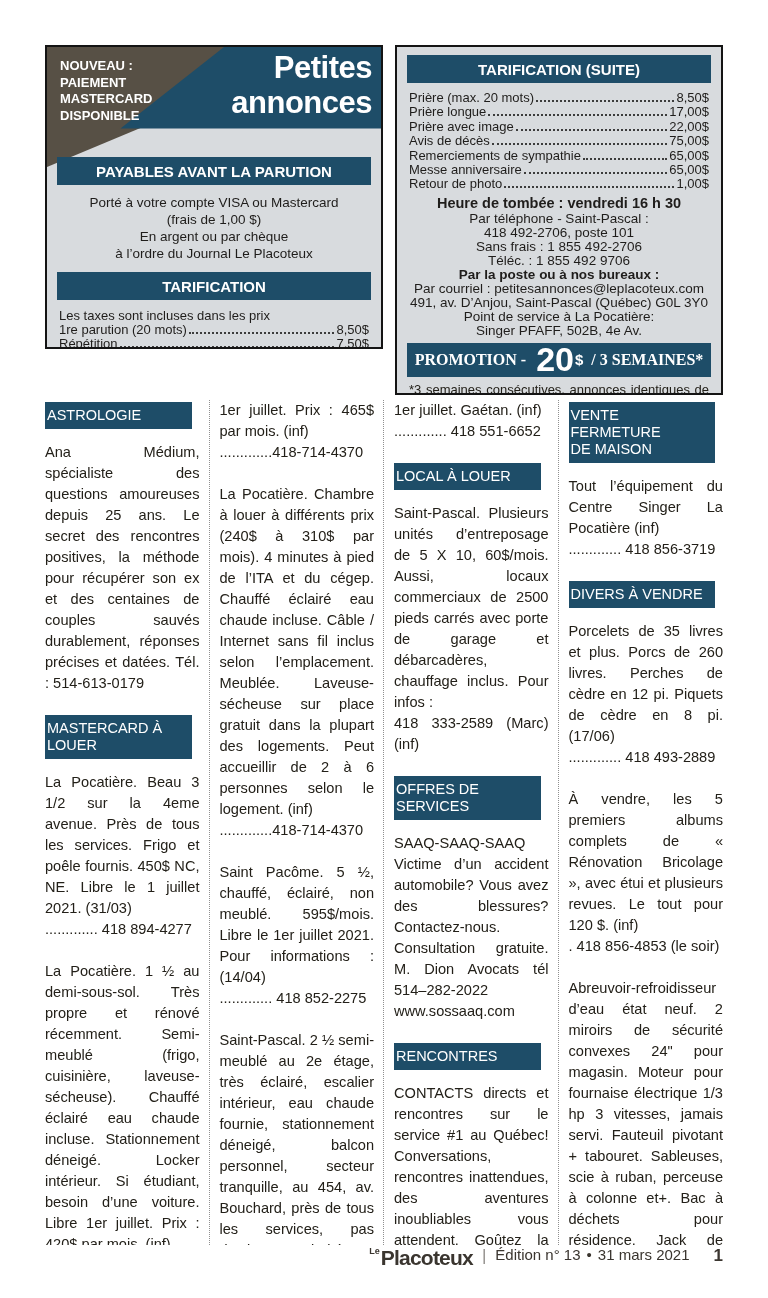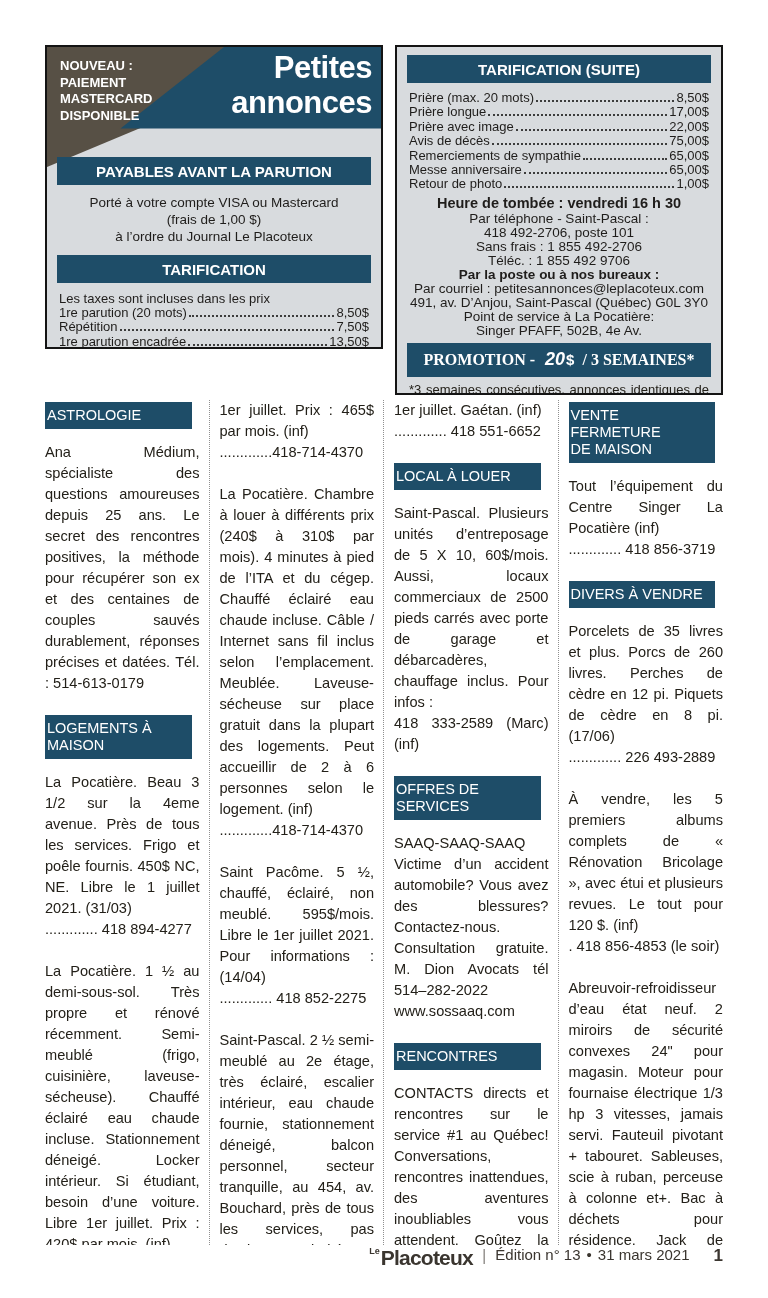--- a/index.html
+++ b/index.html
@@ -39,21 +39,21 @@
   .pl { white-space:nowrap; }
   .leader { flex:1; border-bottom:2px dotted #3c3c3c; margin:0 2px 3px; min-width:8px; }
   .pp { white-space:nowrap; }
 
   .contact { text-align:center; font-size:13.5px; line-height:14px; color:#1f1d1b; }
   .deadline { font-weight:bold; font-size:14.5px; line-height:18px; margin-top:2px; }
   .mail-heading { font-weight:bold; }
   .promo-bar { margin:5px 10px 4px; background:#1e4d68; color:#fff; display:flex;
     justify-content:center; align-items:center; height:34px; }
   .promo-label, .promo-suffix { font-weight:bold; font-size:16px;font-family:Liberation Serif, serif; }
-  .promo-amount { font-weight:bold; font-size:18px; margin:0 1px 0 10px;font-style:italic; }
+  .promo-amount { font-weight:bold; font-size:34px; margin:0 1px 0 10px; }
   .promo-cur { font-weight:bold; font-size:15px; vertical-align:8px; margin-right:8px; }
   .promo-note { font-size:13px; line-height:14.5px; padding:2px 12px; text-align:justify; }
 
   
   #ads { position:absolute; left:45px; top:400px; width:678px; height:845px; display:flex; }
   .col { flex:1; min-width:0; overflow:hidden; padding-right:9px;
     border-right:1px dotted #8f8f8f; }
   .col + .col { padding-left:10px; }
   .col:last-child { padding-right:0; border-right:none; }
   .ad-header { background:#1e4d68; color:#fff; font-weight:normal; font-size:14.5px;
@@ -83,20 +83,21 @@
 PAIEMENT
 MASTERCARD
 DISPONIBLE</div>
     <div class="banner-title">Petites
 annonces</div>
   </div>
   <div class="bar" id="payables-bar">PAYABLES AVANT LA PARUTION</div>
   <div class="center-lines">
     <div>Porté à votre compte VISA ou Mastercard</div>
     <div>(frais de 1,00 $)</div>
+    <div>En argent ou par chèque</div>
     <div>à l’ordre du Journal Le Placoteux</div>
   </div>
   <div class="bar" id="tarif-bar">TARIFICATION</div>
   <div class="price-list">
     <div class="price-note">Les taxes sont incluses dans les prix</div>
     <div class="price-row">
       <span class="pl">1re parution (20 mots)</span>
       <span class="leader"></span>
       <span class="pp">8,50$</span>
     </div>
@@ -178,21 +179,21 @@
     <span class="promo-cur">$</span>
     <span class="promo-suffix">/ 3 SEMAINES*</span>
   </div>
   <div class="promo-note">*3 semaines consécutives, annonces identiques de 20 mots et moins, taxes incluses.</div>
 </div>
 
 <div id="ads">
   <div class="col">
     <div class="ad-header">ASTROLOGIE</div>
     <div class="ad">Ana Médium, spécialiste des questions amoureuses depuis 25 ans. Le secret des rencontres positives, la méthode pour récupérer son ex et des centaines de couples sauvés durablement, réponses précises et datées. Tél. : 514-613-0179</div>
-    <div class="ad-header">LOGEMENTS À MAISON</div>
+    <div class="ad-header">MASTERCARD À LOUER</div>
     <div class="ad">La Pocatière. Beau 3 1/2 sur la 4eme avenue. Près de tous les services. Frigo et poêle fournis. 450$ NC, NE. Libre le 1 juillet 2021. (31/03)
 ............. 418 894-4277</div>
     <div class="ad">La Pocatière. 1 ½ au demi-sous-sol. Très propre et rénové récemment. Semi-meublé (frigo, cuisinière, laveuse-sécheuse). Chauffé éclairé eau chaude incluse. Stationnement déneigé. Locker intérieur. Si étudiant, besoin d’une voiture. Libre 1er juillet. Prix : 420$ par mois. (inf)
 ..............418-714-4370</div>
 
   </div>
   <div class="col">
     <div class="ad">1er juillet. Prix : 465$ par mois. (inf)
 .............418-714-4370</div>
     <div class="ad">La Pocatière. Chambre à louer à différents prix (240$ à 310$ par mois). 4 minutes à pied de l’ITA et du cégep. Chauffé éclairé eau chaude incluse. Câble / Internet sans fil inclus selon l’emplacement. Meublée. Laveuse-sécheuse sur place gratuit dans la plupart des logements. Peut accueillir de 2 à 6 personnes selon le logement. (inf)
@@ -214,21 +215,21 @@
     <div class="ad-header">RENCONTRES</div>
     <div class="ad">CONTACTS directs et rencontres sur le service #1 au Québec! Conversations, rencontres inattendues, des aventures inoubliables vous attendent. Goûtez la différence! Appelez le 438-899-7001 pour les écouter, leur parler, ou, depuis votre cellulaire faites le #(carré)6920. (des frais peuvent s’appliquer). L’aventure est au bout de la ligne. www.lesseductrices.ca</div>
   </div>
   <div class="col">
     <div class="ad-header">VENTE FERMETURE
 DE MAISON</div>
     <div class="ad">Tout l’équipement du Centre Singer La Pocatière (inf)
 ............. 418 856-3719</div>
     <div class="ad-header">DIVERS À VENDRE</div>
     <div class="ad">Porcelets de 35 livres et plus. Porcs de 260 livres. Perches de cèdre en 12 pi. Piquets de cèdre en 8 pi.  (17/06)
-............. 226 493-2889</div>
+............. 418 493-2889</div>
     <div class="ad">À vendre, les 5 premiers albums complets de « Rénovation Bricolage », avec étui et plusieurs revues. Le tout pour 120 $. (inf)
 . 418 856-4853 (le soir)</div>
     <div class="ad">Abreuvoir-refroidisseur d’eau état neuf. 2 miroirs de sécurité convexes 24" pour magasin. Moteur pour fournaise électrique 1/3 hp 3 vitesses, jamais servi. Fauteuil pivotant + tabouret. Sableuses, scie à ruban, perceuse à colonne et+. Bac à déchets pour résidence. Jack de garage hydraulique rouleur 2t avec chandelle. (14/04)
 ............ 418 714-4250</div>
   </div>
 </div>
 
 <div id="footer">
   <span class="logo-le">Le</span>
   <span class="logo-main">Placoteux</span>

